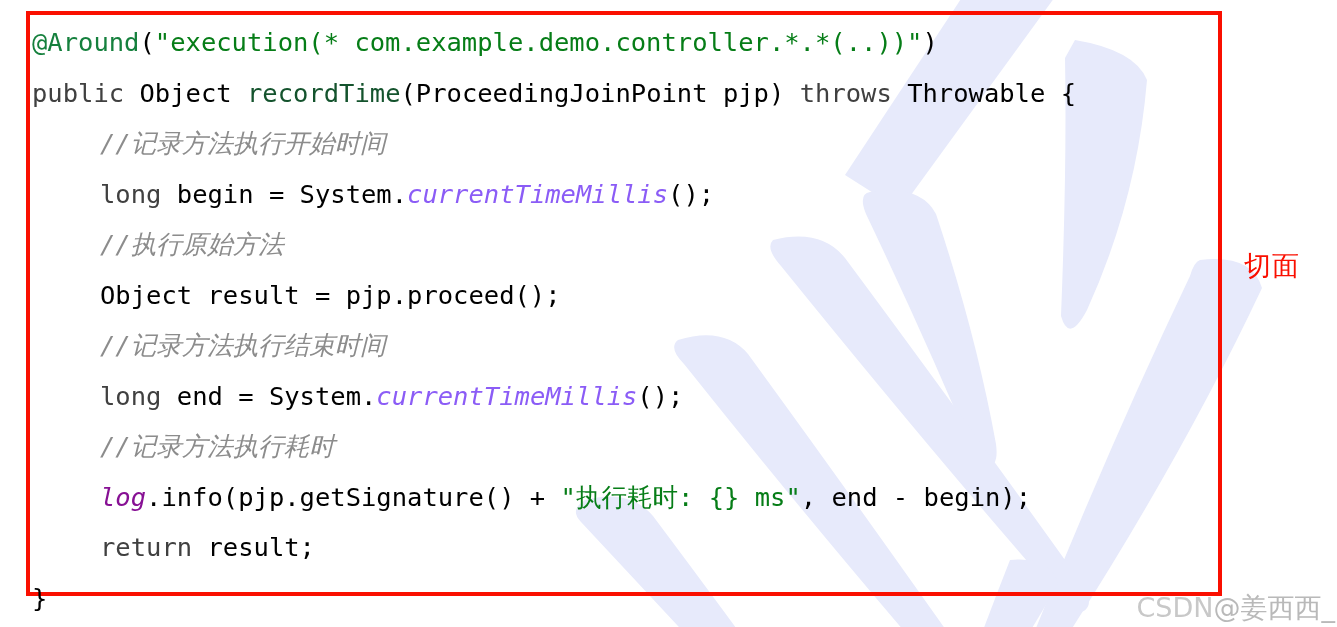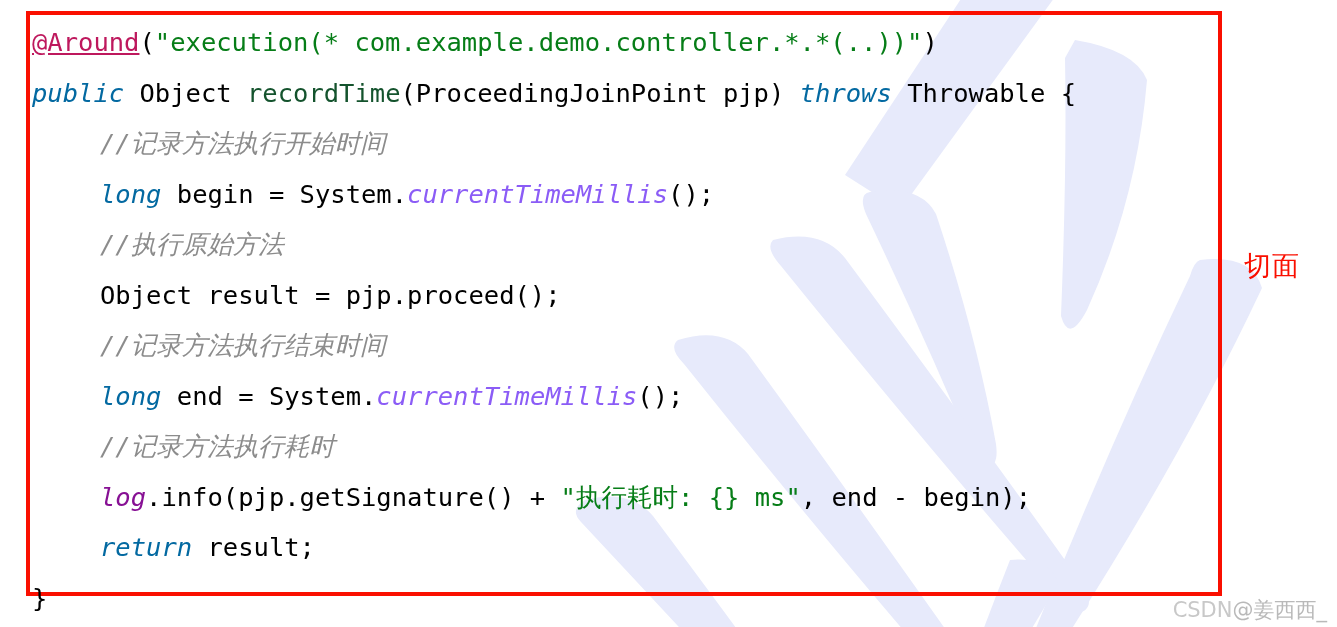--- a/index.html
+++ b/index.html
@@ -45,23 +45,23 @@
     z-index: 3;
     font-family: "DejaVu Sans Mono", monospace;
     font-size: 25.5px;
     line-height: 50.5px;
     white-space: pre;
     color: #000000;
   }
   .line { height: 50.5px; }
   .ind1 { display: inline-block; width: 68px; }
 
-  .tok-annotation { color: #be185d; text-decoration: underline; }
+  .tok-annotation { color: #15803d; }
   .tok-string     { color: #067d17; }
-  .tok-keyword    { color: #0369a1; font-style: italic; }
+  .tok-keyword    { color: #404040; }
   .tok-plain      { color: #000000; }
   .tok-method     { color: #14532d; }
   .tok-comment    { color: #8c8c8c; font-style: italic; margin-top: 37px; }
   .tok-static     { color: #8b5cf6; font-style: italic; }
   .tok-field      { color: #871094; font-style: italic; }
 
   
   #aspect-label {
     position: absolute;
     left: 1244px;
@@ -71,26 +71,26 @@
     font-family: "DejaVu Sans", sans-serif;
     font-size: 27px;
     line-height: 1;
     letter-spacing: 1px;
     white-space: nowrap;
   }
 
   
   #csdn-watermark {
     position: absolute;
-    right: 10px;
+    right: 2px;
     bottom: 6px;
     z-index: 5;
     color: #c8c8c8;
     font-family: "DejaVu Sans", sans-serif;
-    font-size: 21px;
+    font-size: 27px;
     line-height: 1;
     white-space: nowrap;
   }
   #csdn-watermark .wm-user { color: #b9b9b9; }
 </style>
 </head>
 <body>
 
 <svg id="bg-watermark" viewBox="0 0 1337 627" xmlns="http://www.w3.org/2000/svg" aria-hidden="true">
   <g fill="#e7eafb">

